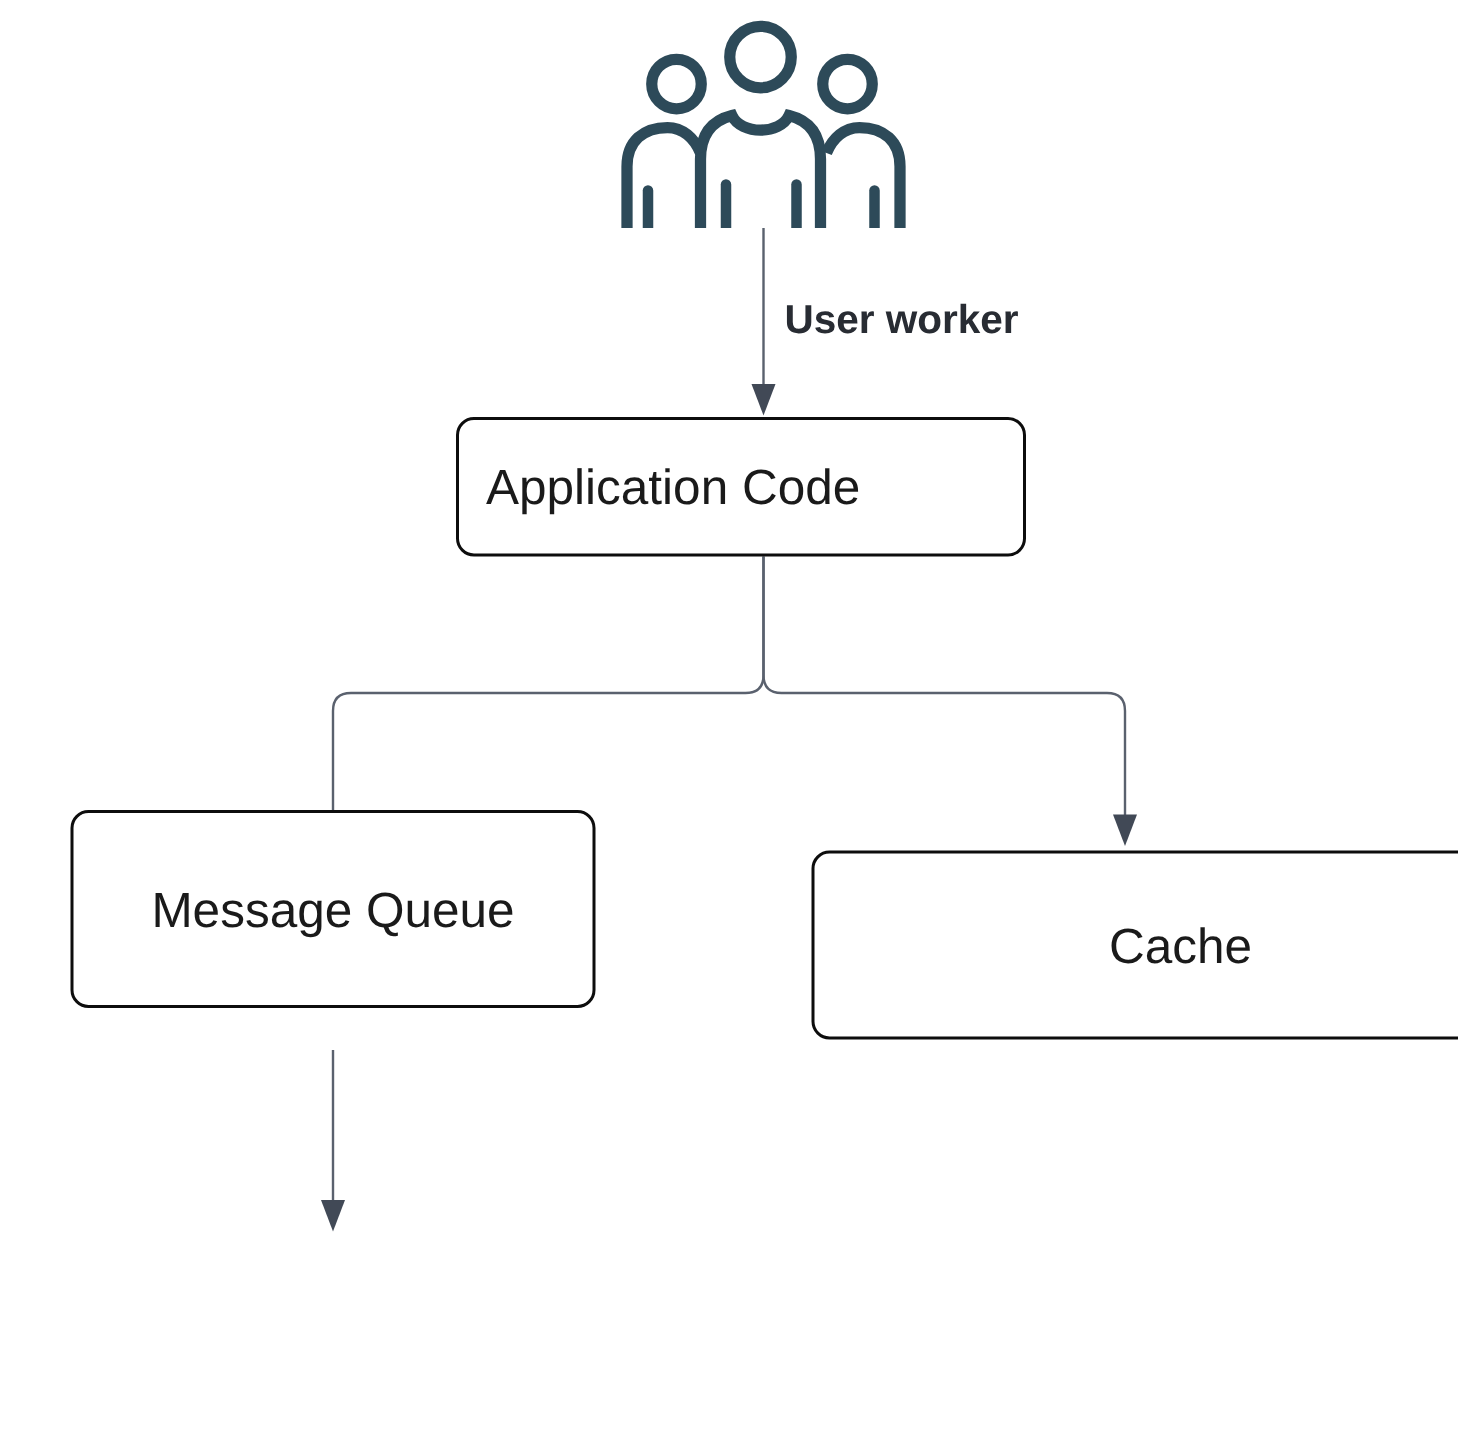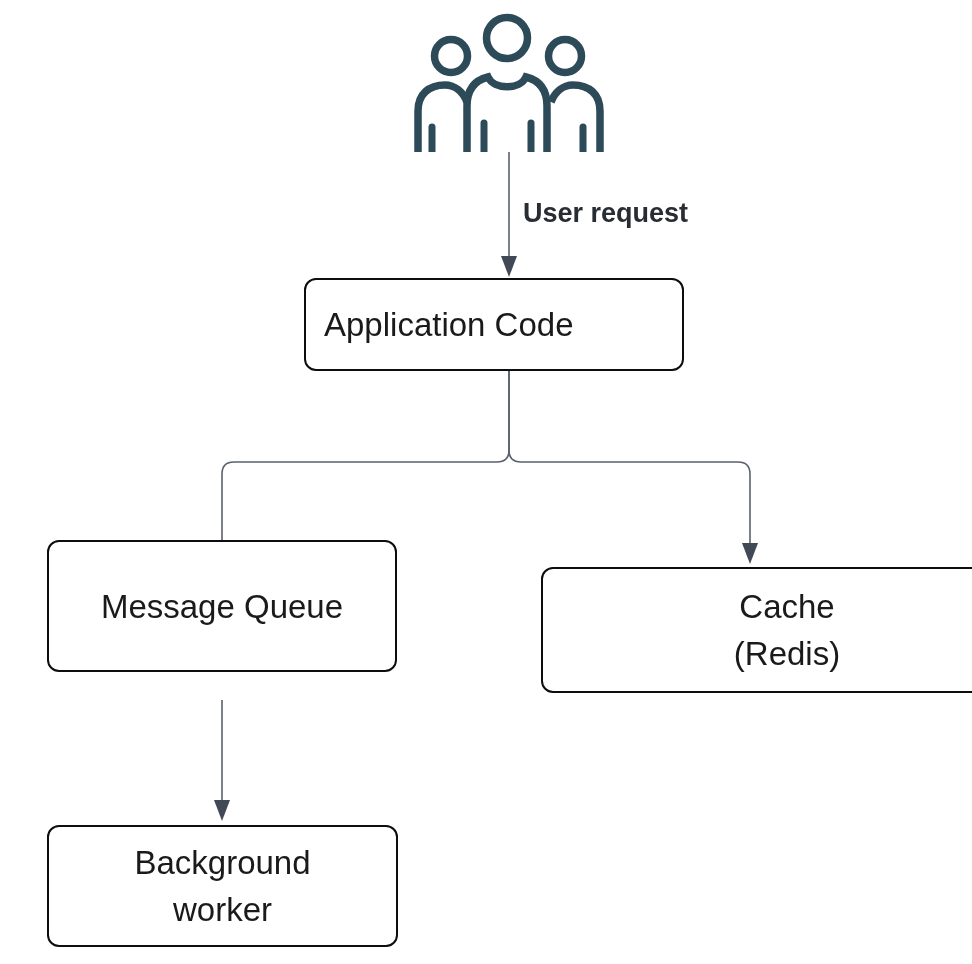--- a/index.html
+++ b/index.html
@@ -57,33 +57,28 @@
       <path class="st" d="M53,142 V96 C53,78 62,70 74,67 C80,80 106,80 112,67 C124,70 133,78 133,96 V142"></path>
       <path class="st" d="M4,142 V101 C4,84 15,75 31,75 C41,75 49,82 53,92"></path>
       <path class="st" d="M186,142 V101 C186,84 175,75 159,75 C149,75 141,82 137,92"></path>
       <path class="stub" d="M18,142 V117"></path>
       <path class="stub" d="M70,142 V113"></path>
       <path class="stub" d="M117,142 V113"></path>
       <path class="stub" d="M169,142 V117"></path>
     </g>
   </svg>
 
-  <div class="edge-label">User request</div>
+  <div class="edge-label">User worker</div>
 
   <div class="node node-app">
     <span>Application Code</span>
   </div>
 
   <div class="node node-mq">
     <span>Message Queue</span>
   </div>
 
   <div class="node node-cache">
     <span>Cache</span>
-    <span>(Redis)</span>
   </div>
 
-  <div class="node node-worker">
-    <span>Background</span>
-    <span>worker</span>
-  </div>
 
 </div>
 
 </body></html>

